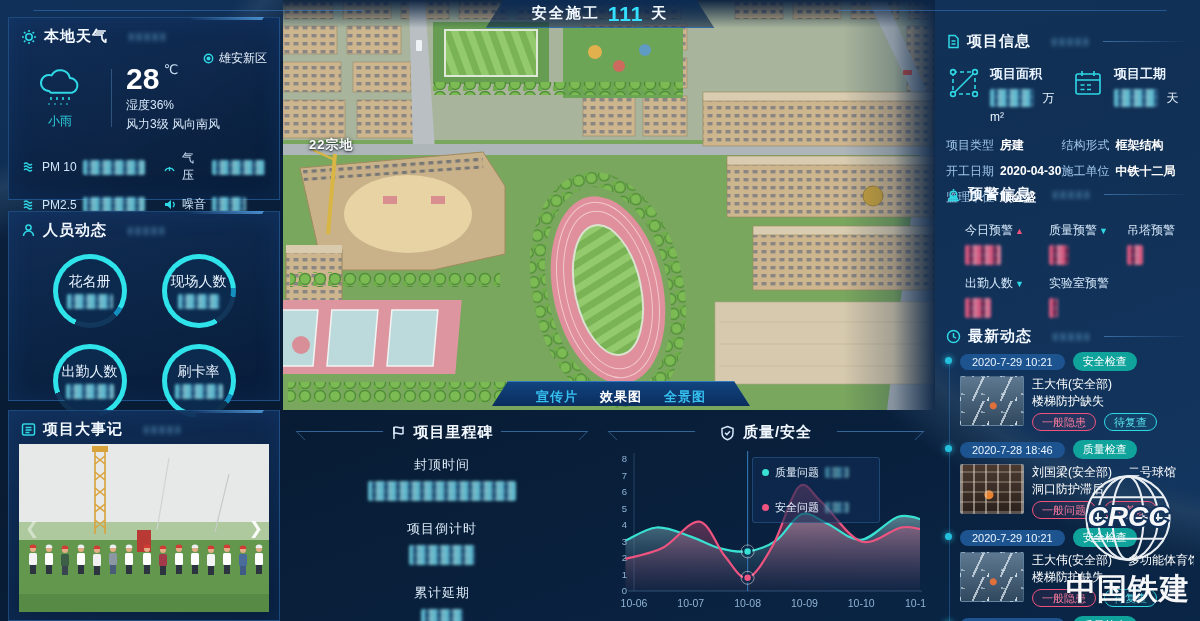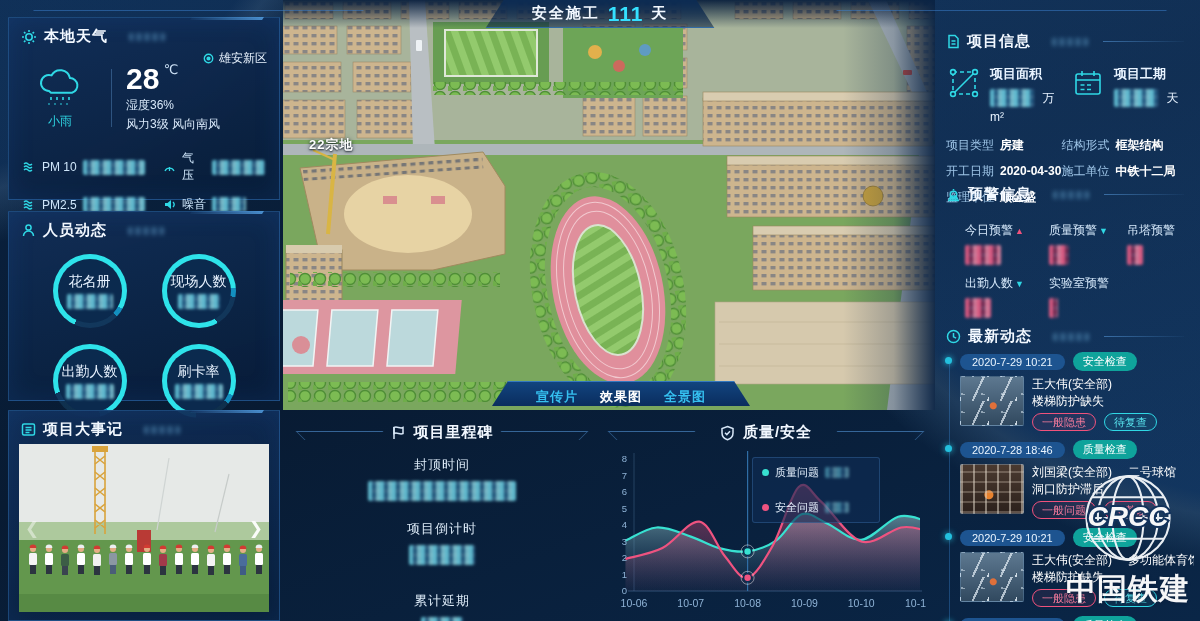--- a/index.html
+++ b/index.html
@@ -477,21 +477,21 @@
         </svg>
         </span>
       <h2>项目里程碑</h2>
       <span class="wing r"></span>
     </div>
     <div class="ms-items">
       <div class="ms-label">封顶时间</div>
       <i class="mz mz-cyan" style="width:148px;height:20px;"></i>
       <div class="ms-label" style="margin-top:12px">项目倒计时</div>
       <i class="mz mz-cyan" style="width:66px;height:20px;"></i>
-      <div class="ms-label" style="margin-top:20px">累计延期</div>
+      <div class="ms-label" style="margin-top:12px">累计延期</div>
       <i class="mz mz-cyan" style="width:42px;height:20px;"></i>
     </div>
   </section>
 
   <section id="quality" class="panel">
     <div class="mid-head">
       <span class="wing l"></span>
       <span class="ico" style="color:#d7e7f8">
         <svg width="15" height="16" viewBox="0 0 15 16" fill="none" stroke="currentColor" stroke-width="1.5">
           <path d="M7.5 1.5l5.5 2v4.5c0 3.4-2.3 5.7-5.5 6.8C4.3 13.7 2 11.4 2 8V3.5z"></path>

